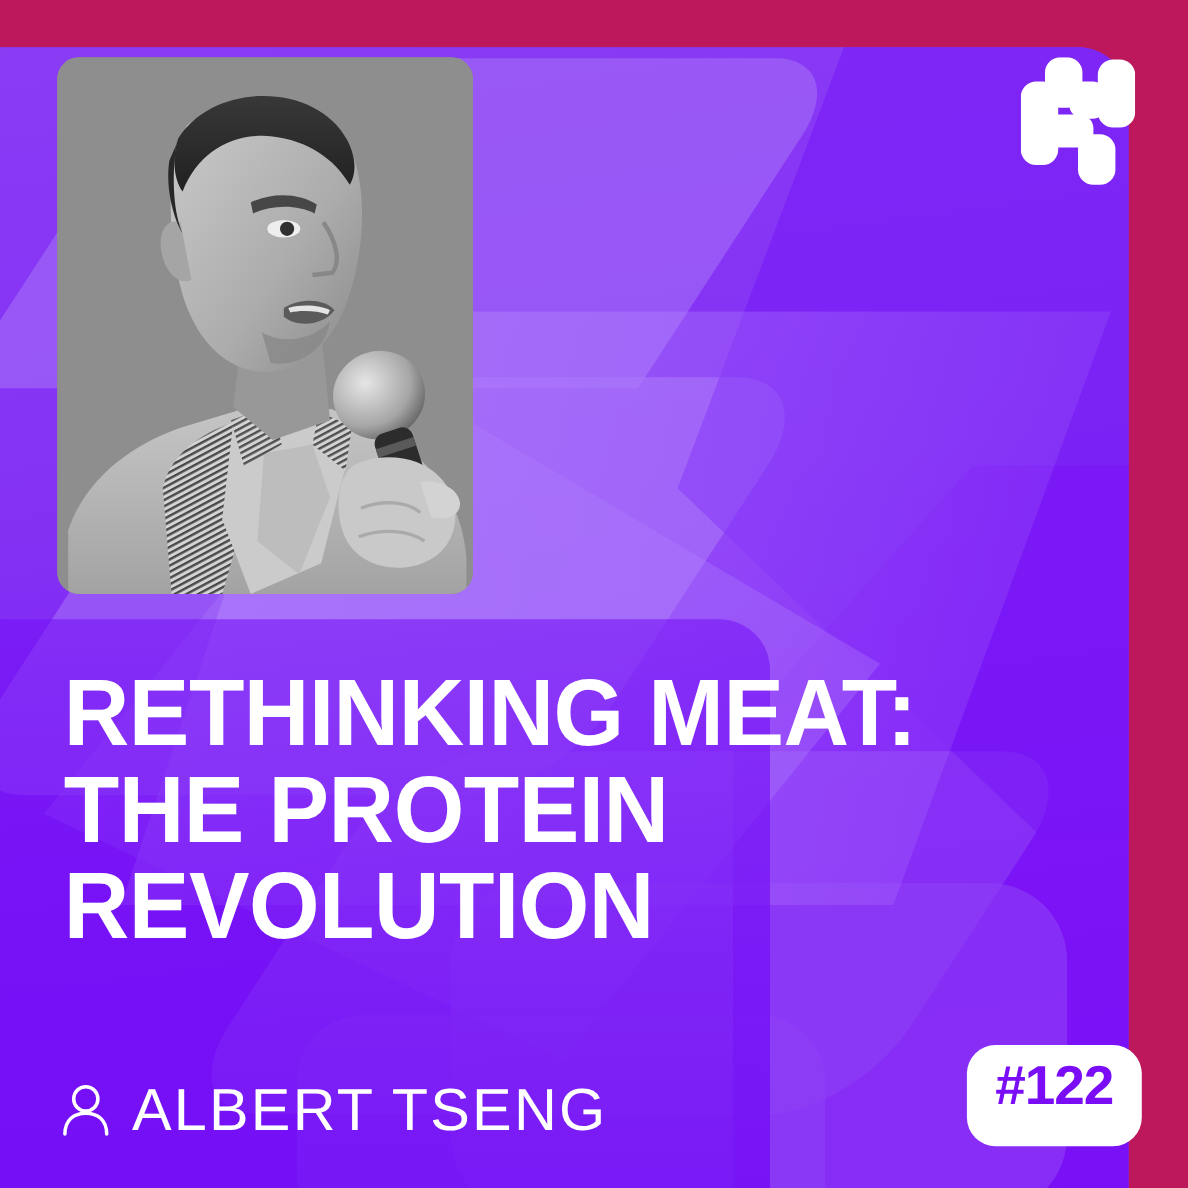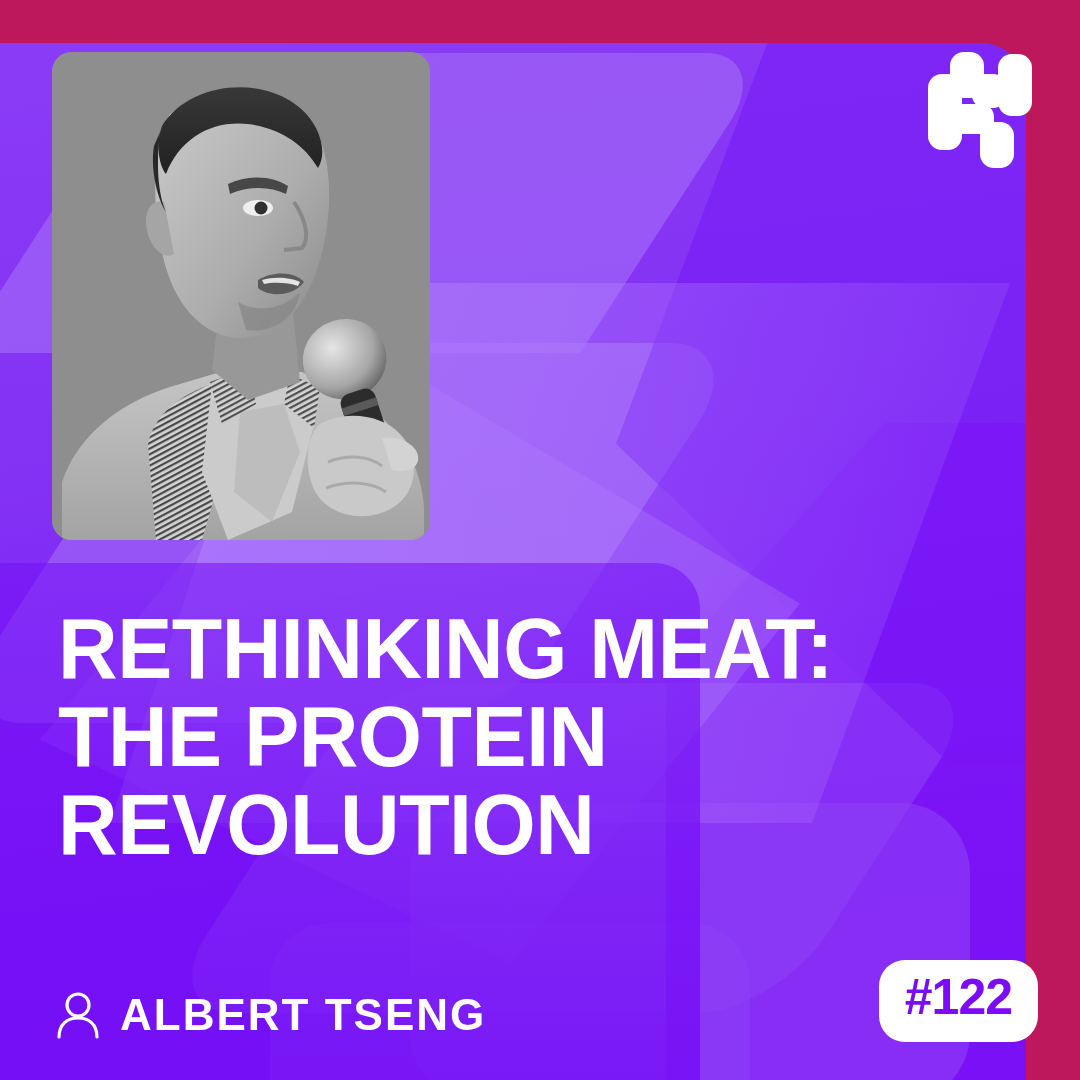--- a/index.html
+++ b/index.html
@@ -118,34 +118,34 @@
   
   .speaker{
     position:absolute;
     left:56px; bottom:40px;
     display:flex; align-items:center; gap:20px;
   }
   .person-icon{ width:44px; height:48px; flex:0 0 auto; }
   .person-icon svg{ display:block; width:100%; height:100%; }
   .speaker-name{
     color:#ffffff;
-    font-size:44px;
-    font-weight:700;
+    font-size:54px;
+    font-weight:400;
     letter-spacing:2px;
     text-transform:uppercase;
     white-space:nowrap;
   }
 
   
   .badge{
     position:absolute;
     right:42px; bottom:38px;
     background:#ffffff;
     border-radius:26px;
-    padding:12px 26px 20px;
+    padding:12px 26px 30px;
     min-width:128px;
     text-align:center;
   }
   .badge-text{
     color:#7a0cf6;
     font-size:50px;
     font-weight:700;
     letter-spacing:-1px;
     line-height:1;
     display:block;

